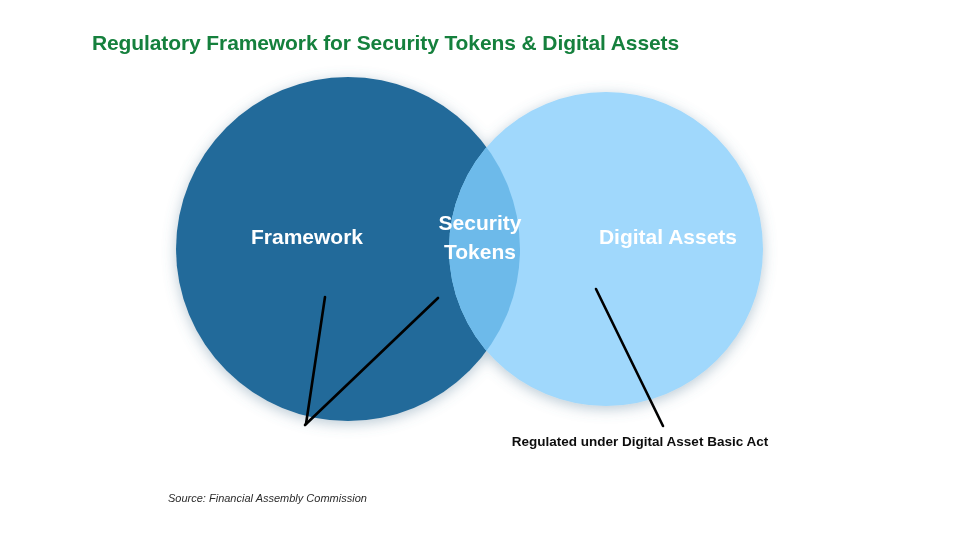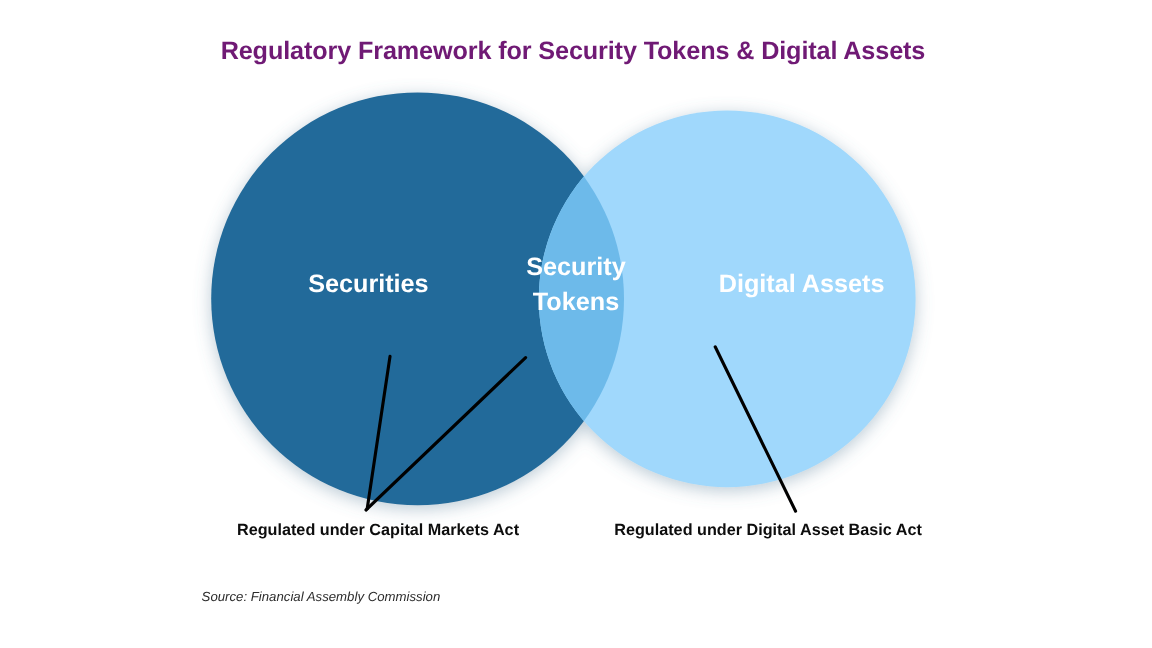--- a/index.html
+++ b/index.html
@@ -18,24 +18,24 @@
     position: relative;
     width: 960px;
     height: 540px;
     background: #ffffff;
   }
   #title {
     position: absolute;
     left: 0;
     top: 31px;
     width: 771px;
-    text-align: right;
+    text-align: center;
     font-size: 21px;
     font-weight: bold;
-    color: #701a75;
+    color: #15803d;
     letter-spacing: -0.1px;
   }
   #venn {
     position: absolute;
     left: 0;
     top: 0;
     width: 960px;
     height: 540px;
   }
   .circle-label {
@@ -128,32 +128,29 @@
       <circle cx="606" cy="249" r="157" fill="#6dbaea"></circle>
     </g>
 
     <g stroke="#000000" stroke-width="2.6" stroke-linecap="round" fill="none">
       <line x1="325" y1="297" x2="306" y2="424"></line>
       <line x1="438" y1="298" x2="305" y2="425"></line>
       <line x1="596" y1="289" x2="663" y2="426"></line>
     </g>
   </svg>
 
-  <div class="circle-label" id="label-securities">Securities</div>
+  <div class="circle-label" id="label-securities">Framework</div>
 
   <div class="circle-label" id="label-security-tokens">
     <span class="ln">Security</span>
     <span class="ln">Tokens</span>
   </div>
 
   <div class="circle-label" id="label-digital-assets">Digital Assets</div>
 
-  <div class="annot" id="annot-left">
-    <div class="annot-title">Regulated under Capital Markets Act</div>
-  </div>
 
   <div class="annot" id="annot-right">
     <div class="annot-title">Regulated under Digital Asset Basic Act</div>
   </div>
 
   <div id="source">Source: Financial Assembly Commission</div>
 
 </div>
 
 </body></html>

